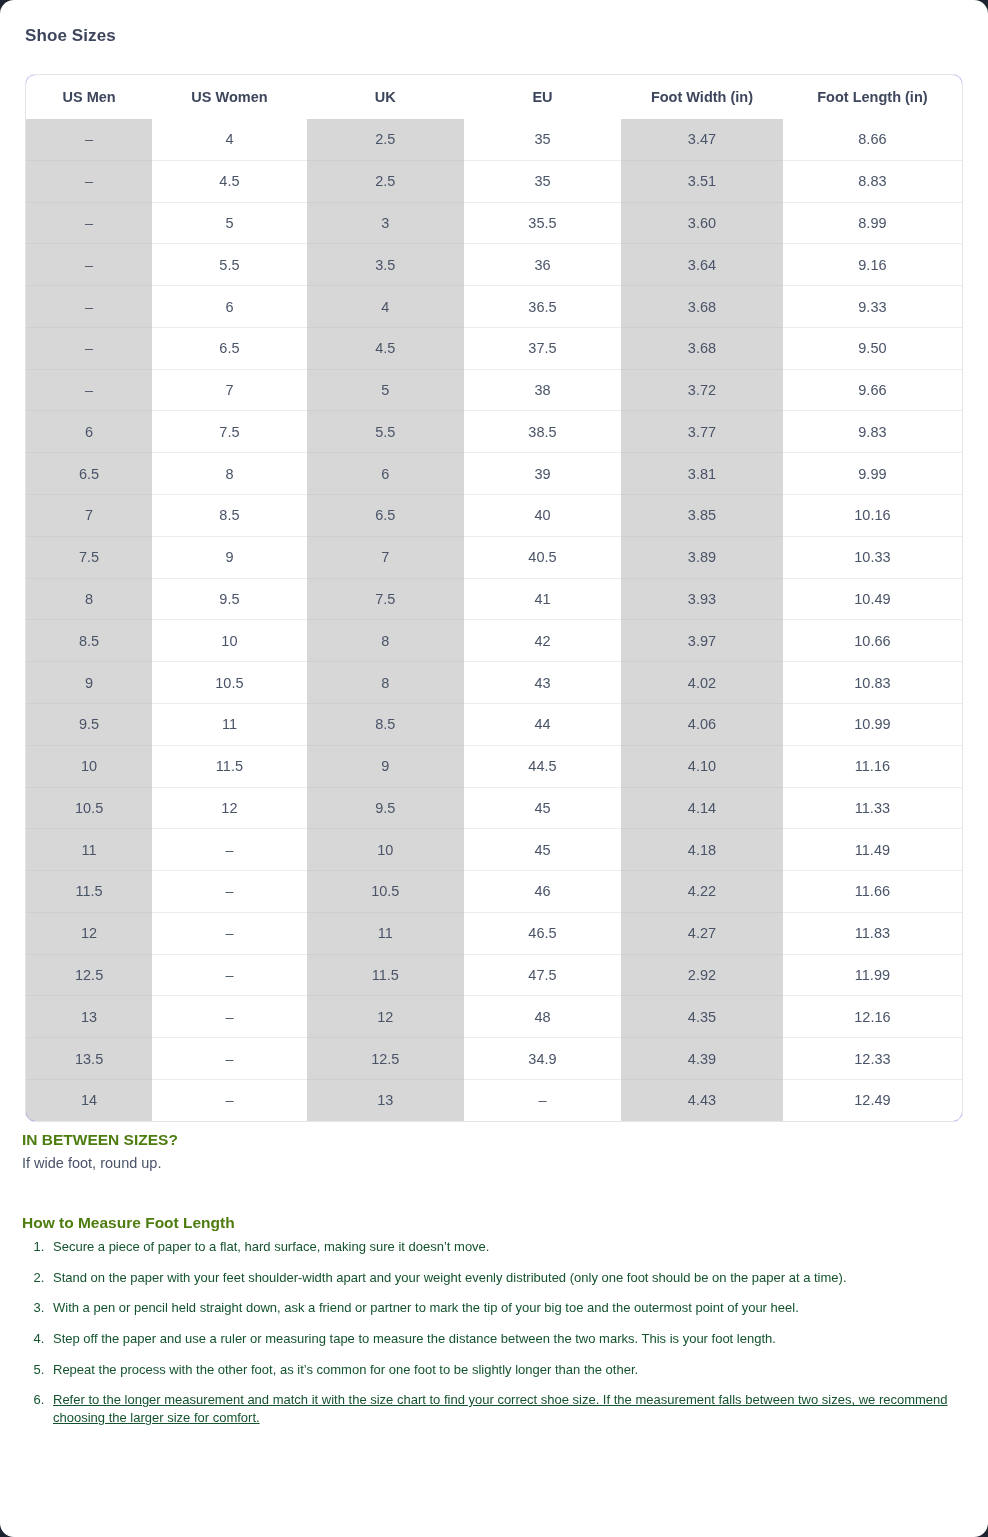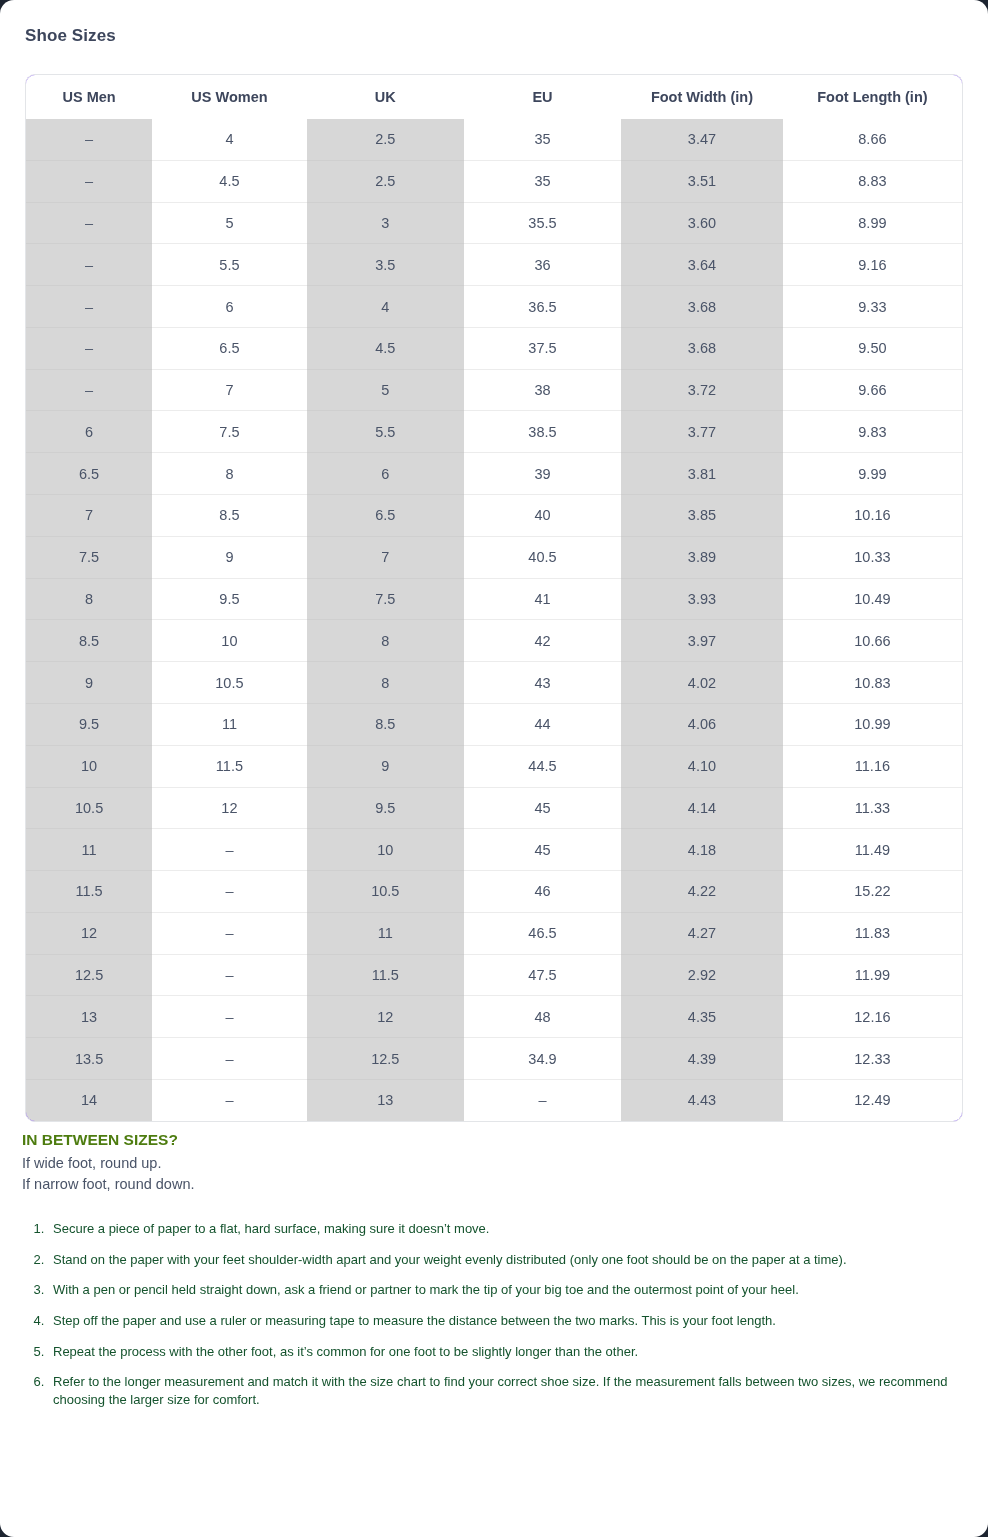--- a/index.html
+++ b/index.html
@@ -101,21 +101,21 @@
     padding-left: 26px;
     list-style: decimal;
   }
   ol.steps li {
     font-size: 13px;
     color: #14532d;
     line-height: 1.36;
     margin-bottom: 13px;
     padding-left: 5px;
   }
-  ol.steps li:last-child { margin-bottom: 0; }
+  ol.steps li:last-child { margin-bottom: 0; text-decoration: underline; }
 </style>
 </head>
 <body>
 
 <div class="page">
 
   <div class="page-title">Shoe Sizes</div>
 
   <div class="table-wrap">
     <table class="size-table">
@@ -273,21 +273,21 @@
             <td>45</td>
             <td class="shade">4.18</td>
             <td>11.49</td>
           </tr>
           <tr>
             <td class="shade">11.5</td>
             <td><span class="dash">–</span></td>
             <td class="shade">10.5</td>
             <td>46</td>
             <td class="shade">4.22</td>
-            <td>15.22</td>
+            <td>11.66</td>
           </tr>
           <tr>
             <td class="shade">12</td>
             <td><span class="dash">–</span></td>
             <td class="shade">11</td>
             <td>46.5</td>
             <td class="shade">4.27</td>
             <td>11.83</td>
           </tr>
           <tr>
@@ -322,24 +322,24 @@
             <td class="shade">4.43</td>
             <td>12.49</td>
           </tr>
         </tbody>
     </table>
   </div>
 
   <div class="section" style="top:1131px;">
     <div class="sec-heading">IN BETWEEN SIZES?</div>
     <div class="sec-line">If wide foot, round up.</div>
-    <div class="sec-line">If narrow foot, round down.</div>
   </div>
 
   <div class="section" style="top:1214px;">
+    <div class="sec-heading">How to Measure Foot Length</div>
     <ol class="steps" id="steps-list">
         <li>Secure a piece of paper to a flat, hard surface, making sure it doesn’t move.</li>
         <li>Stand on the paper with your feet shoulder-width apart and your weight evenly distributed (only one foot should be on the paper at a time).</li>
         <li>With a pen or pencil held straight down, ask a friend or partner to mark the tip of your big toe and the outermost point of your heel.</li>
         <li>Step off the paper and use a ruler or measuring tape to measure the distance between the two marks. This is your foot length.</li>
         <li>Repeat the process with the other foot, as it’s common for one foot to be slightly longer than the other.</li>
         <li>Refer to the longer measurement and match it with the size chart to find your correct shoe size. If the measurement falls between two sizes, we recommend choosing the larger size for comfort.</li>
       </ol>
   </div>
 

